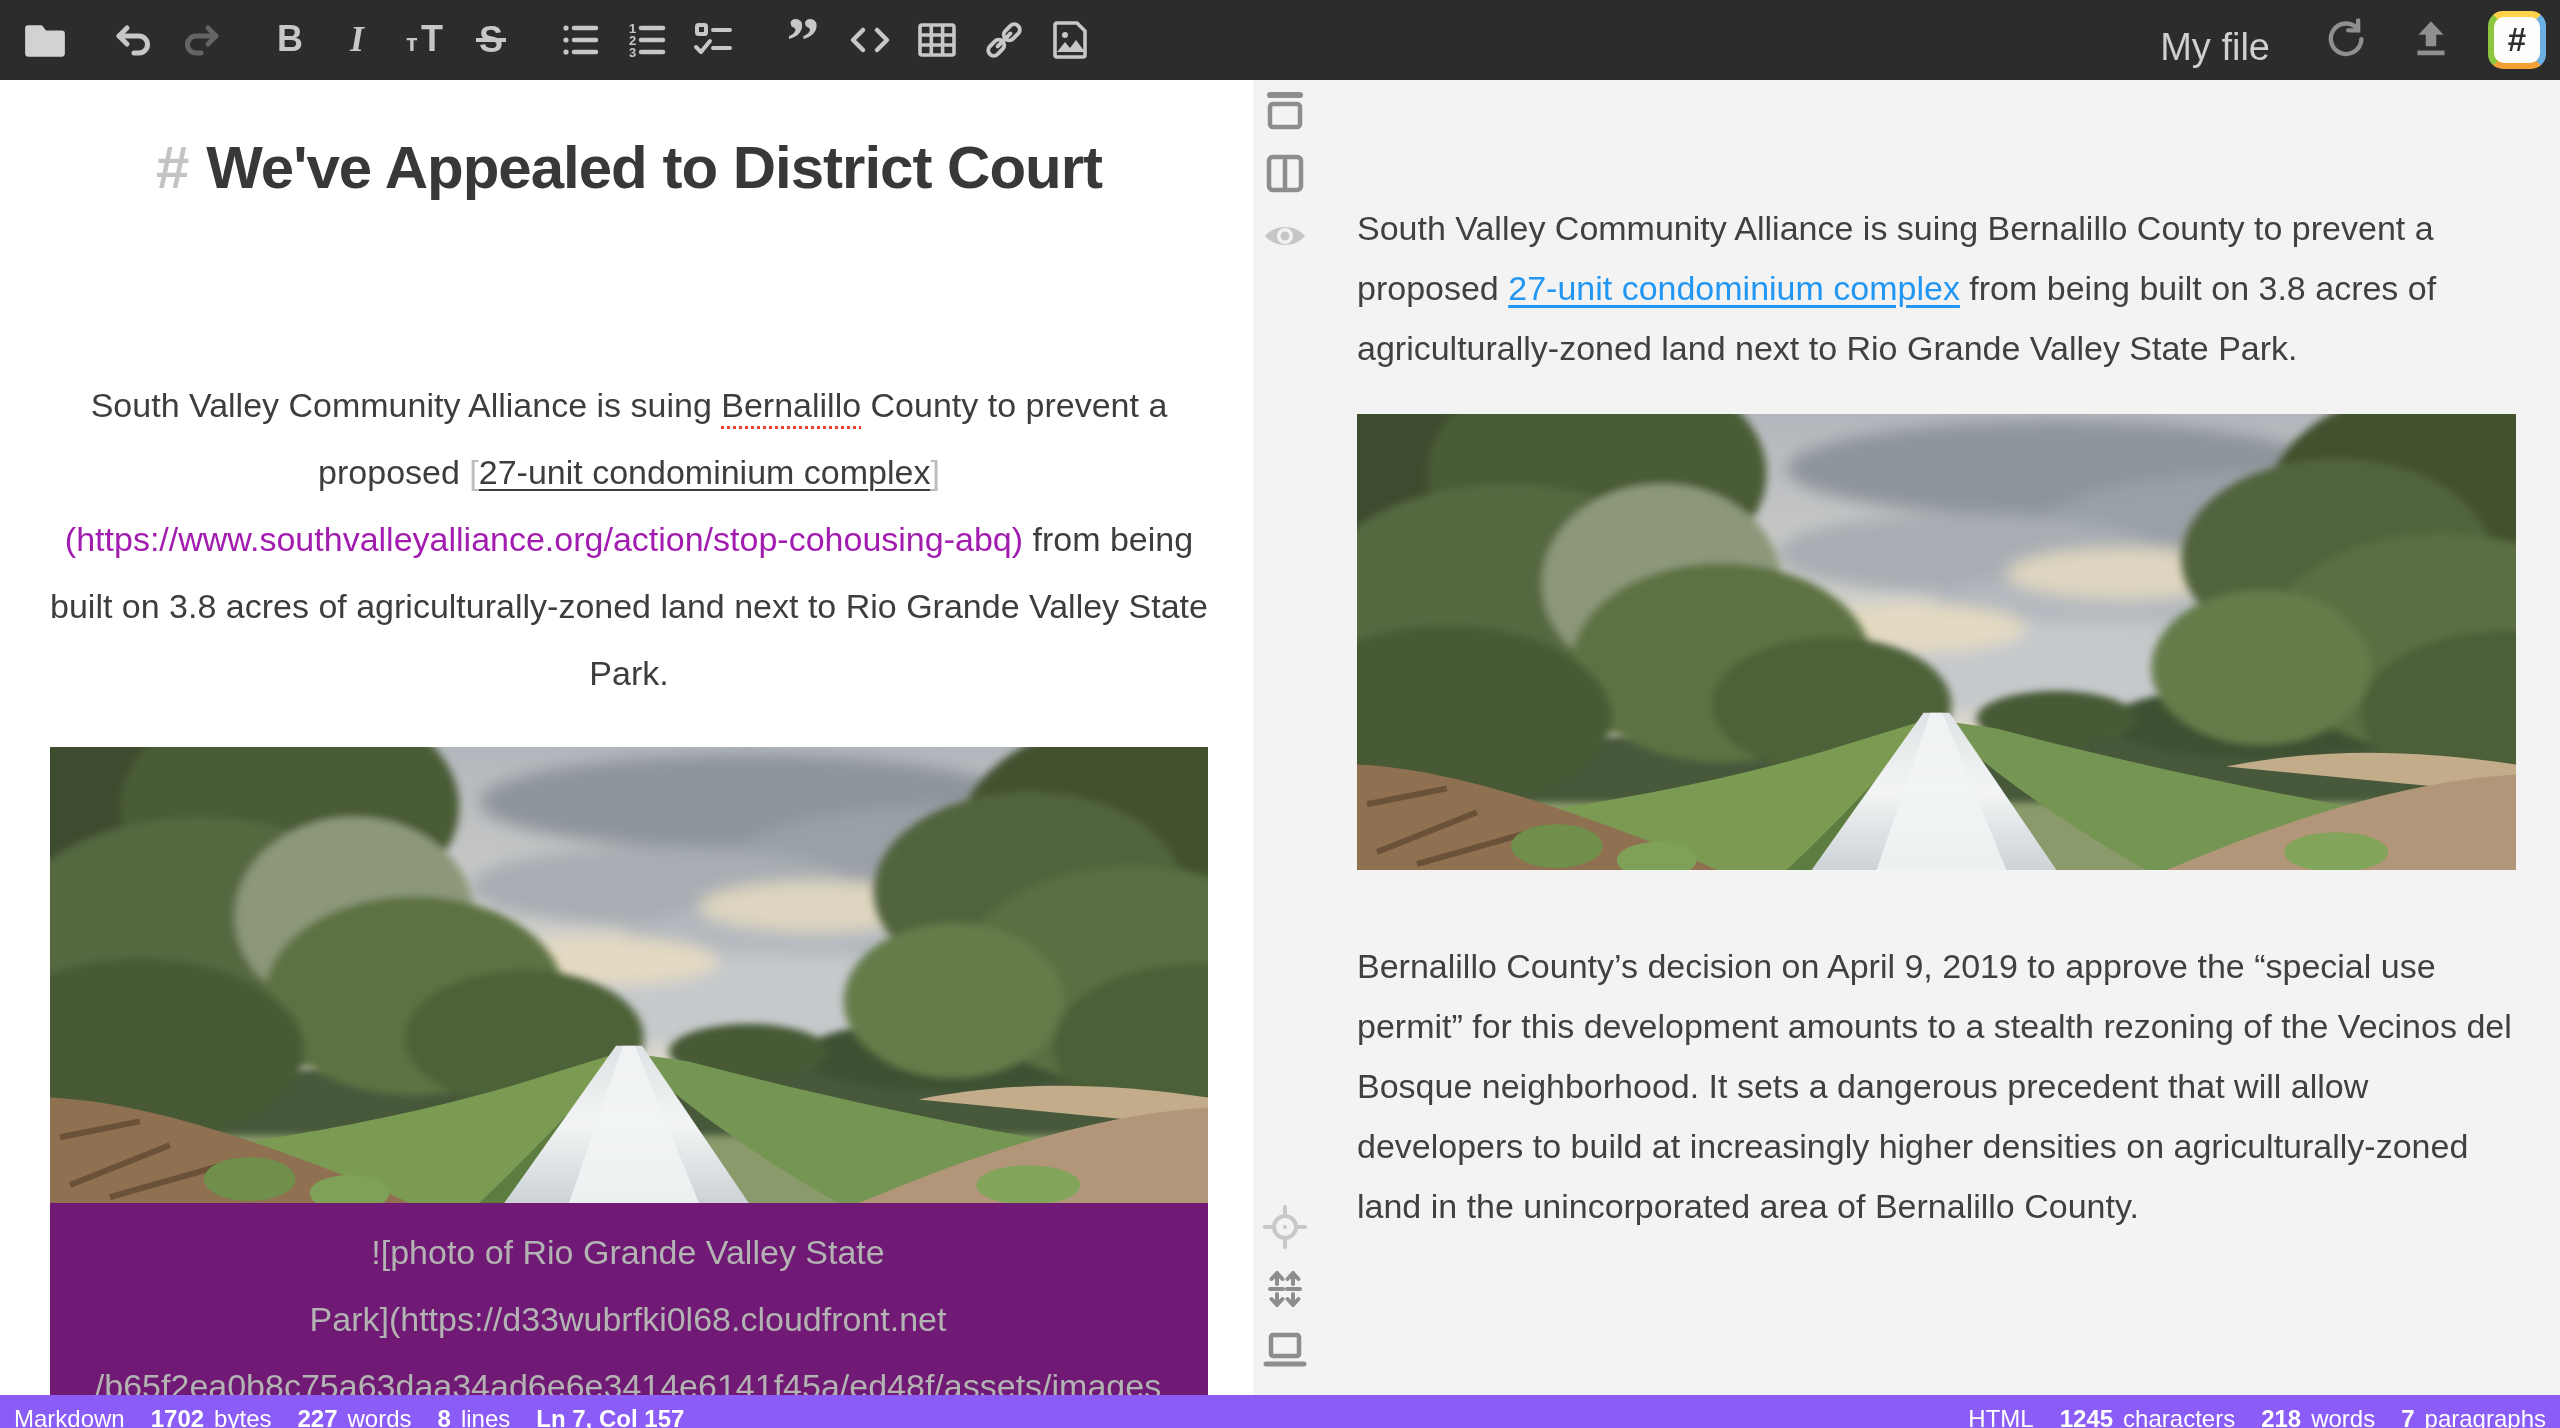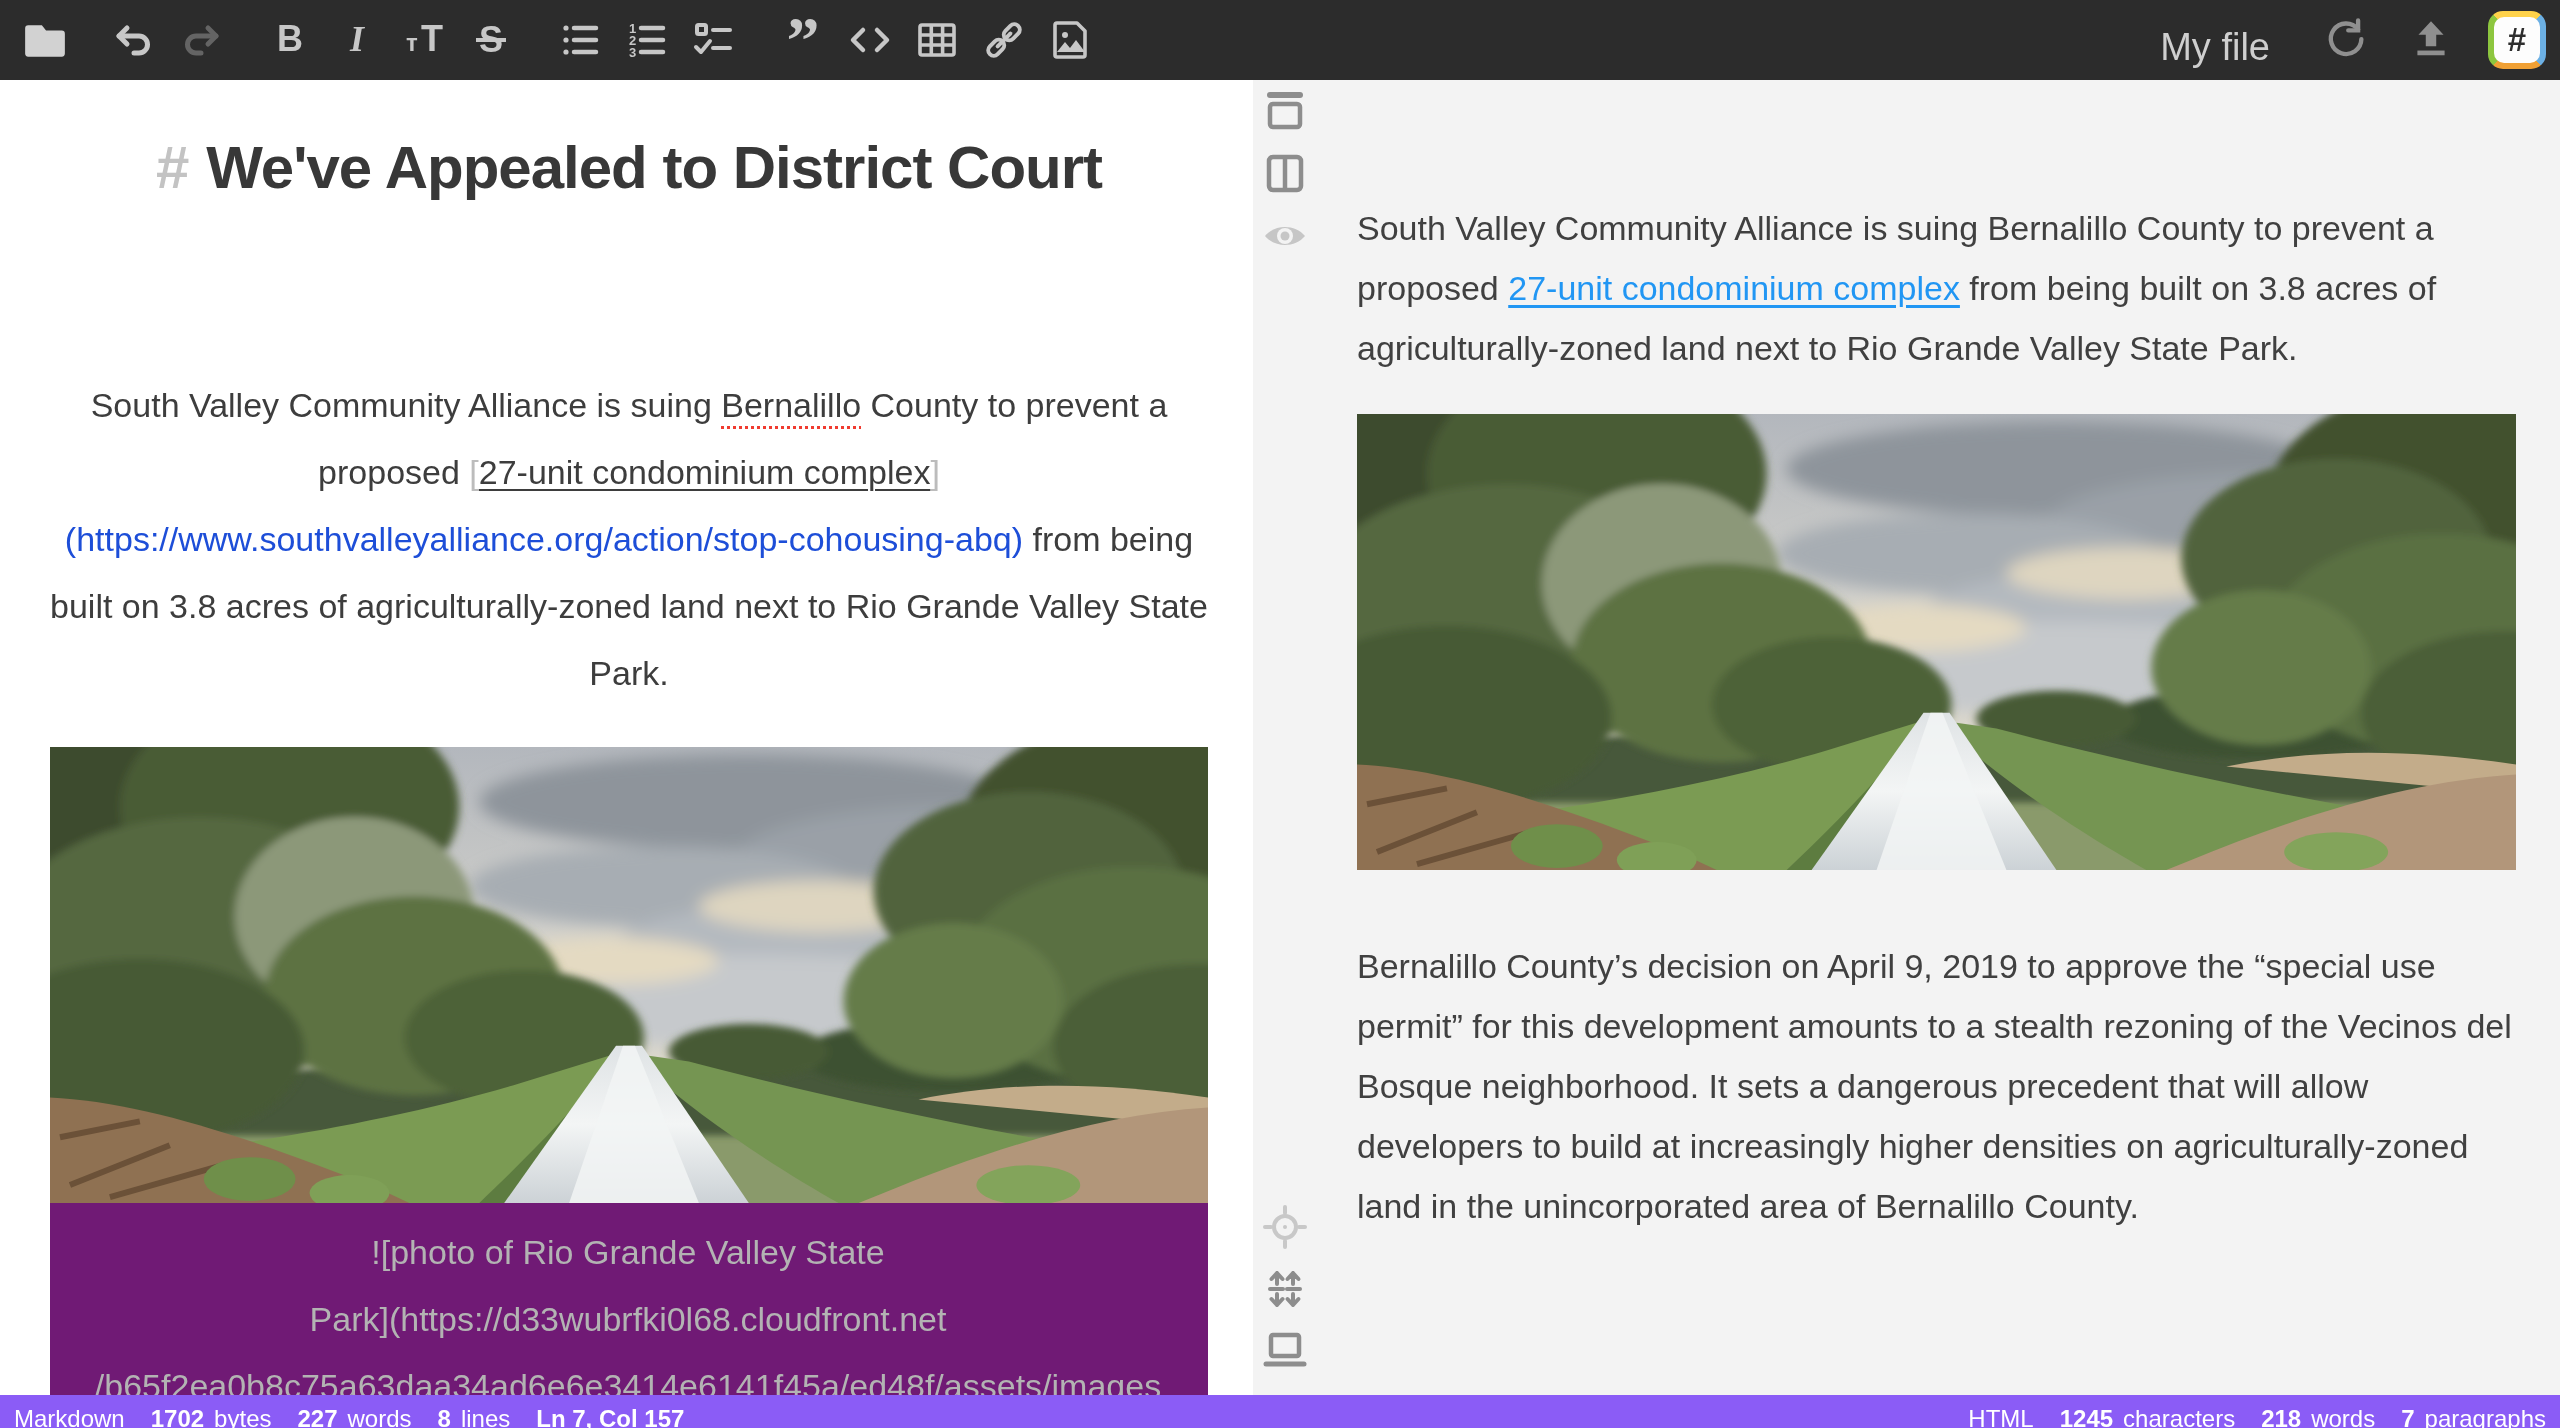--- a/index.html
+++ b/index.html
@@ -27,21 +27,21 @@
 
   
   .editor{width:1253px;height:100%;background:#fff;padding:0 45px 0 50px;overflow:hidden;position:relative;text-align:center;}
   .ed-h1{margin:52px 0 0;font-size:60px;line-height:72px;font-weight:700;letter-spacing:-1px;color:#383838;}
   .ed-h1 .hash{color:#c3c3c3;margin-right:18px;}
   .ed-p{margin:168px 0 0;font-size:34px;line-height:67px;color:#3d3d3d;}
   .misspell{text-decoration:underline;text-decoration-style:dotted;text-decoration-color:#f03b30;
     text-decoration-thickness:3px;text-underline-offset:9px;}
   .mtoken{color:#bcbcbc;}
   .ed-link{text-decoration:underline;text-underline-offset:5px;text-decoration-thickness:2px;}
-  .ed-url{color:#1d4ed8;display:inline-block;}
+  .ed-url{color:#a21caf;display:inline-block;}
   .photo{display:block;width:100%;height:456px;margin-top:40px;}
   .src-block{background:#701a75;margin:0;padding:16px 10px 0 8px;font-size:34px;line-height:67px;
     color:#b3b3b3;height:210px;white-space:nowrap;overflow:hidden;}
 
   
   .right{flex:1;background:#f3f3f3;position:relative;}
   .gutter-top,.gutter-bottom{position:absolute;left:2px;display:flex;flex-direction:column;gap:14px;}
   .gutter-top{top:10px;}
   .gutter-bottom{bottom:18px;}
   .g-btn{width:60px;height:48px;display:flex;align-items:center;justify-content:center;cursor:pointer;}

